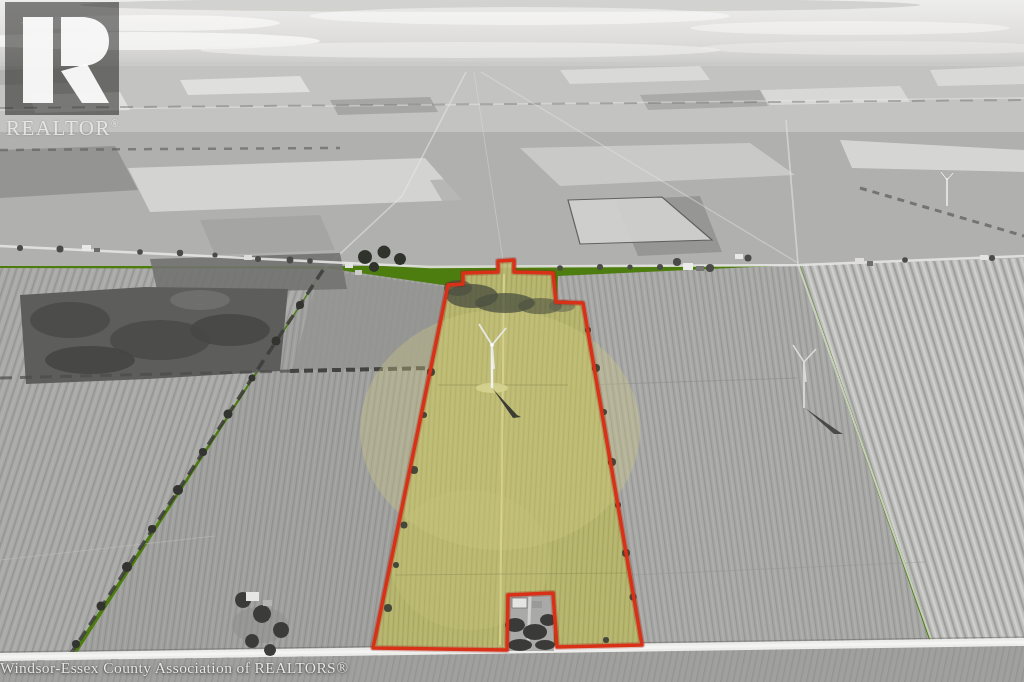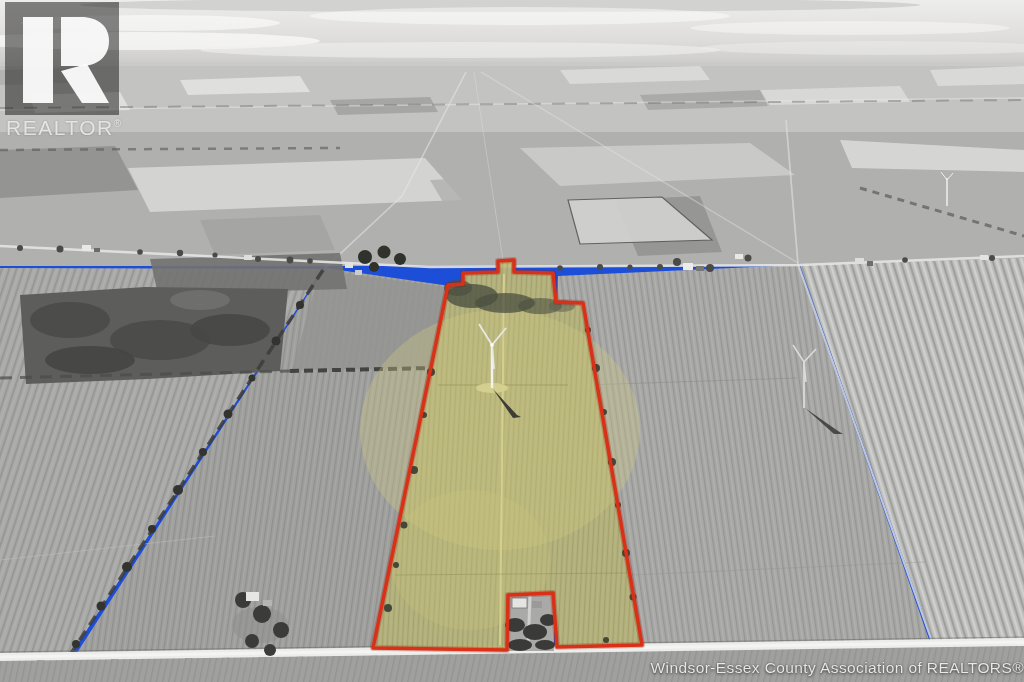--- a/index.html
+++ b/index.html
@@ -1,27 +1,27 @@
 <!DOCTYPE html>
 <html><head>
 <meta charset="utf-8">
 <style>
   html,body{margin:0;padding:0;background:#888;}
   .stage{position:relative;width:1024px;height:682px;overflow:hidden;
-         font-family:Liberation Sans, sans-serif;background:#1d4ed8;}
+         font-family:Liberation Serif, serif;background:#4d7c0f;}
   .stage svg.scene{position:absolute;left:0;top:0;display:block;}
   
   .logo{position:absolute;left:4px;top:2px;width:124px;pointer-events:none;}
   .logo .square{width:114px;height:113px;background:rgba(24,24,24,0.52);margin-left:1px;}
   .logo .caption{margin-top:1px;width:124px;text-align:left;padding-left:2px;
       color:rgba(252,252,252,0.75);font-size:21px;font-weight:500;letter-spacing:1.5px;
       text-shadow:0 0 2px rgba(60,60,60,0.4);white-space:nowrap;}
   .logo .caption sup{font-size:10px;vertical-align:super;}
   
-  .assoc{position:absolute;left:0;right:0;bottom:5px;text-align:right;
+  .assoc{position:absolute;left:0;right:0;bottom:5px;text-align:left;
       color:rgba(255,255,255,0.88);font-size:15.5px;letter-spacing:0.4px;
       text-shadow:0 1px 3px rgba(0,0,0,0.65), 0 0 1px rgba(0,0,0,0.5);}
 </style>
 </head>
 <body>
 
 <div class="stage">
 
 <svg class="scene" width="1024" height="682" viewBox="0 0 1024 682">
   <defs>

